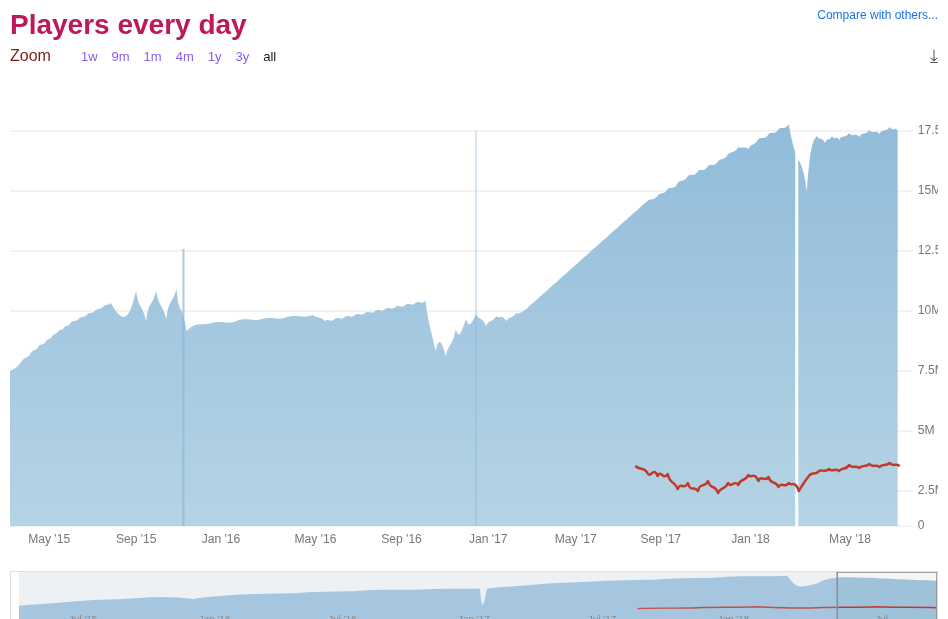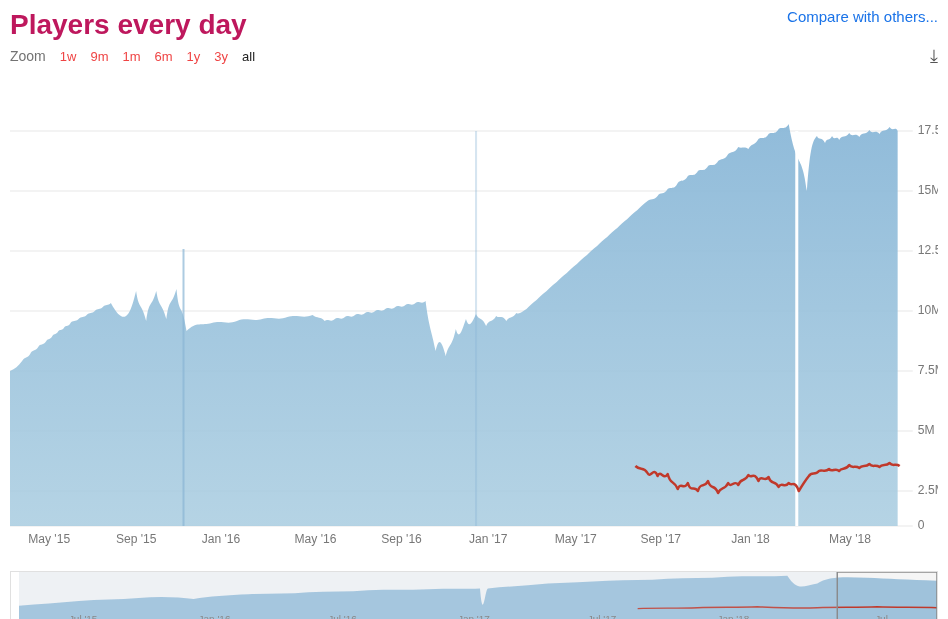--- a/index.html
+++ b/index.html
@@ -23,40 +23,40 @@
       align-items: flex-start;
       margin-bottom: 2px;
     }
     .title {
       font-size: 28px;
       font-weight: 700;
       color: #be185d;
       line-height: 1.2;
     }
     .compare-link {
-      font-size: 15px;
+      font-size: 12px;
       color: #1a73e8;
       text-decoration: none;
       cursor: pointer;
       white-space: nowrap;
     }
     .zoom-bar {
       display: flex;
       align-items: center;
       gap: 6px;
       margin: 4px 0 4px 0;
     }
     .zoom-label {
-      font-size: 14px;
-      color: #737373;
-      margin-right: 4px;
+      font-size: 16px;
+      color: #7f1d1d;
+      margin-right: 20px;
     }
     .zoom-btn {
       font-size: 13px;
-      color: #ef4444;
+      color: #8b5cf6;
       cursor: pointer;
       padding: 1px 4px;
       border-radius: 3px;
       background: none;
       border: none;
     }
     .zoom-btn.active {
       color: #212121;
       font-weight: 400;
       text-decoration: none;
@@ -97,21 +97,21 @@
   <div class="top-bar">
     <h1 class="title">Players every day</h1>
     <a class="compare-link">Compare with others...</a>
   </div>
 
   <div class="zoom-bar">
     <span class="zoom-label">Zoom</span>
     <button class="zoom-btn">1w</button>
     <button class="zoom-btn">9m</button>
     <button class="zoom-btn">1m</button>
-    <button class="zoom-btn">6m</button>
+    <button class="zoom-btn">4m</button>
     <button class="zoom-btn">1y</button>
     <button class="zoom-btn">3y</button>
     <button class="zoom-btn active">all</button>
     <span style="flex:1"></span>
     <span class="download-btn">⤓</span>
   </div>
 
   <div class="chart-area">
     <svg class="chart-svg" viewBox="0 0 920 490" preserveAspectRatio="none">
       <defs>

